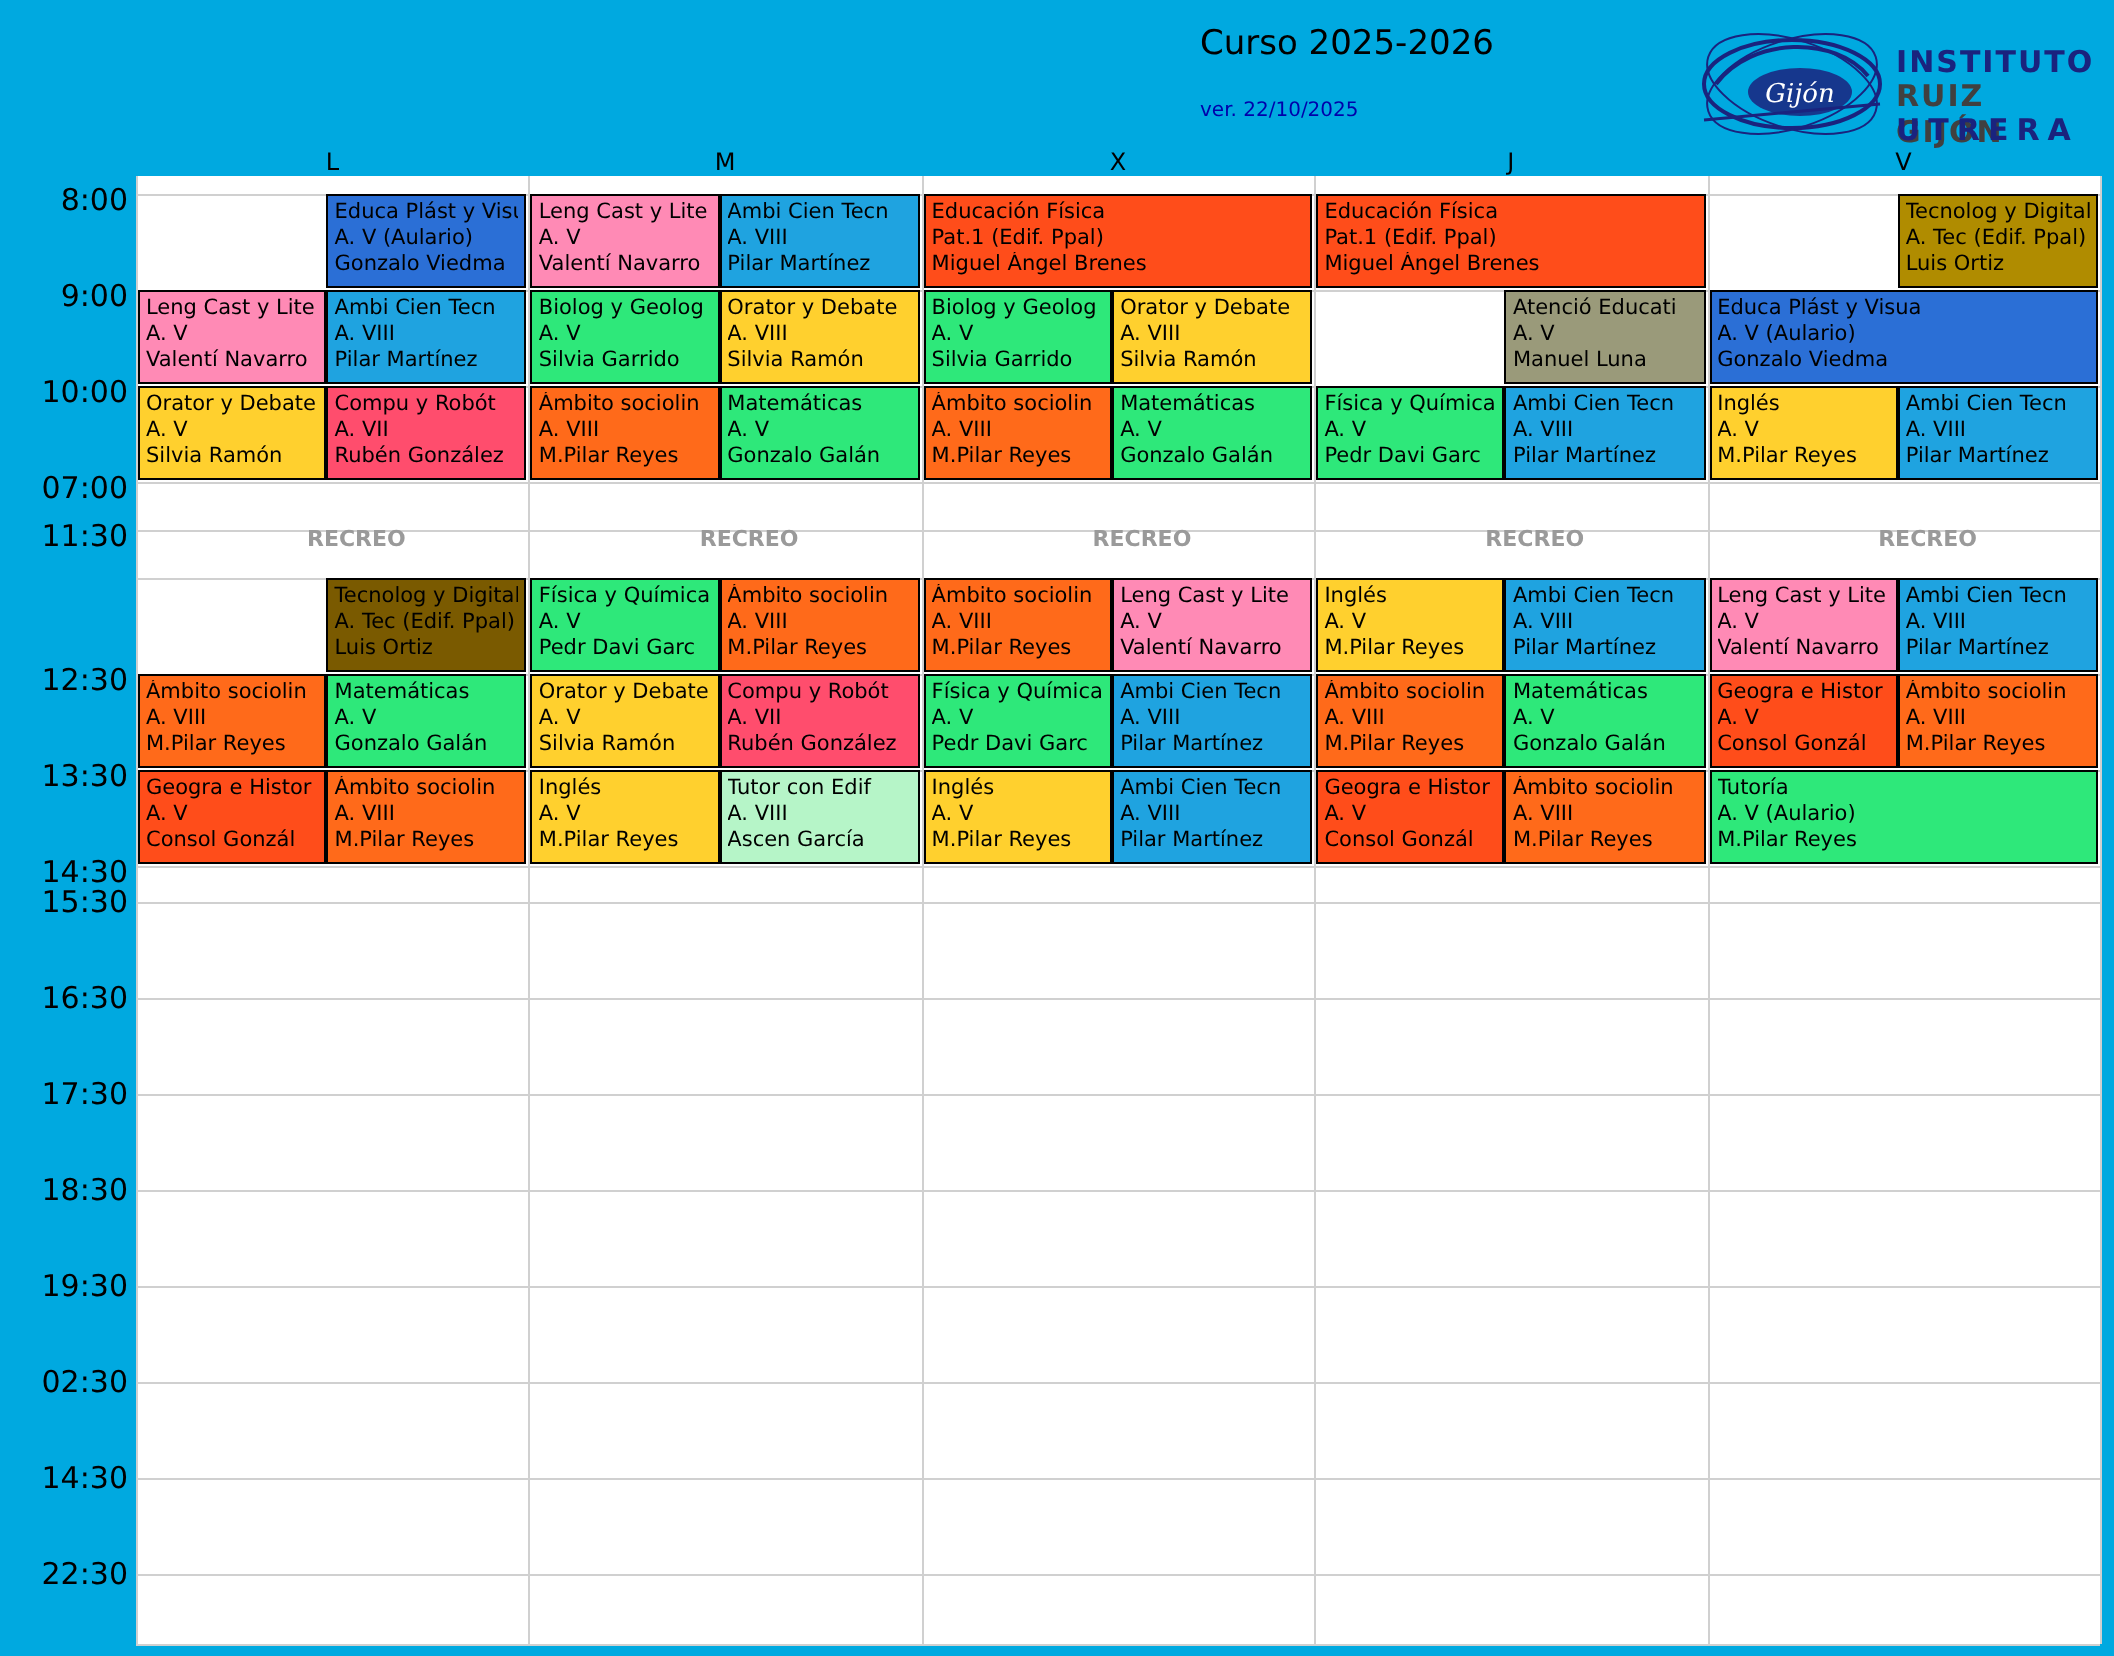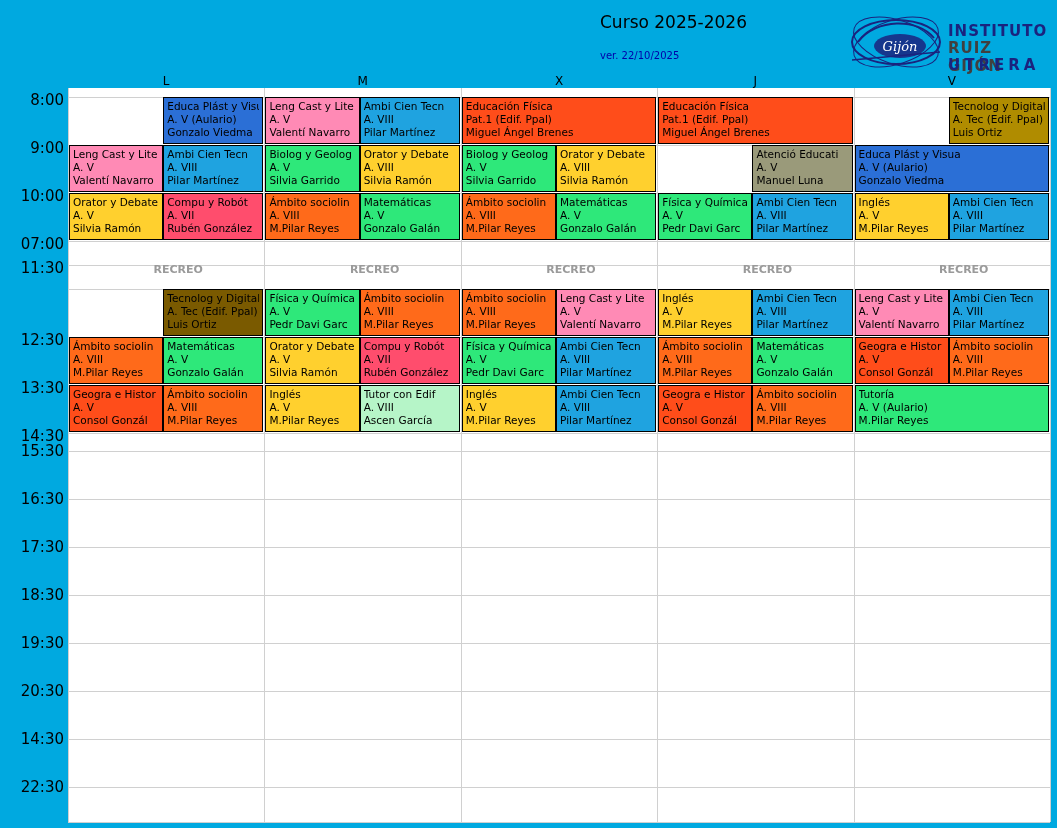--- a/index.html
+++ b/index.html
@@ -100,21 +100,21 @@
     <div class="timelbl" style="top: 147px;">07:00</div>
     <div class="timelbl" style="top: 171px;">11:30</div>
     <div class="timelbl" style="top: 243px;">12:30</div>
     <div class="timelbl" style="top: 291px;">13:30</div>
     <div class="timelbl" style="top: 339px;">14:30</div>
     <div class="timelbl" style="top: 354px;">15:30</div>
     <div class="timelbl" style="top: 402px;">16:30</div>
     <div class="timelbl" style="top: 450px;">17:30</div>
     <div class="timelbl" style="top: 498px;">18:30</div>
     <div class="timelbl" style="top: 546px;">19:30</div>
-    <div class="timelbl" style="top: 594px;">20:30</div>
+    <div class="timelbl" style="top: 594px;">02:30</div>
     <div class="timelbl" style="top: 642px;">14:30</div>
     <div class="timelbl" style="top: 690px;">22:30</div>
     <div class="daylbl" style="left: 68px; width: 196.4px;">L</div>
     <div class="daylbl" style="left: 264.4px; width: 196.4px;">M</div>
     <div class="daylbl" style="left: 460.8px; width: 196.4px;">X</div>
     <div class="daylbl" style="left: 657.2px; width: 196.4px;">J</div>
     <div class="daylbl" style="left: 853.6px; width: 196.4px;">V</div>
     <div class="recreo" style="left: 68px; width: 196.4px; top: 175px;">RECREO</div>
     <div class="recreo" style="left: 264.4px; width: 196.4px; top: 175px;">RECREO</div>
     <div class="recreo" style="left: 460.8px; width: 196.4px; top: 175px;">RECREO</div>

